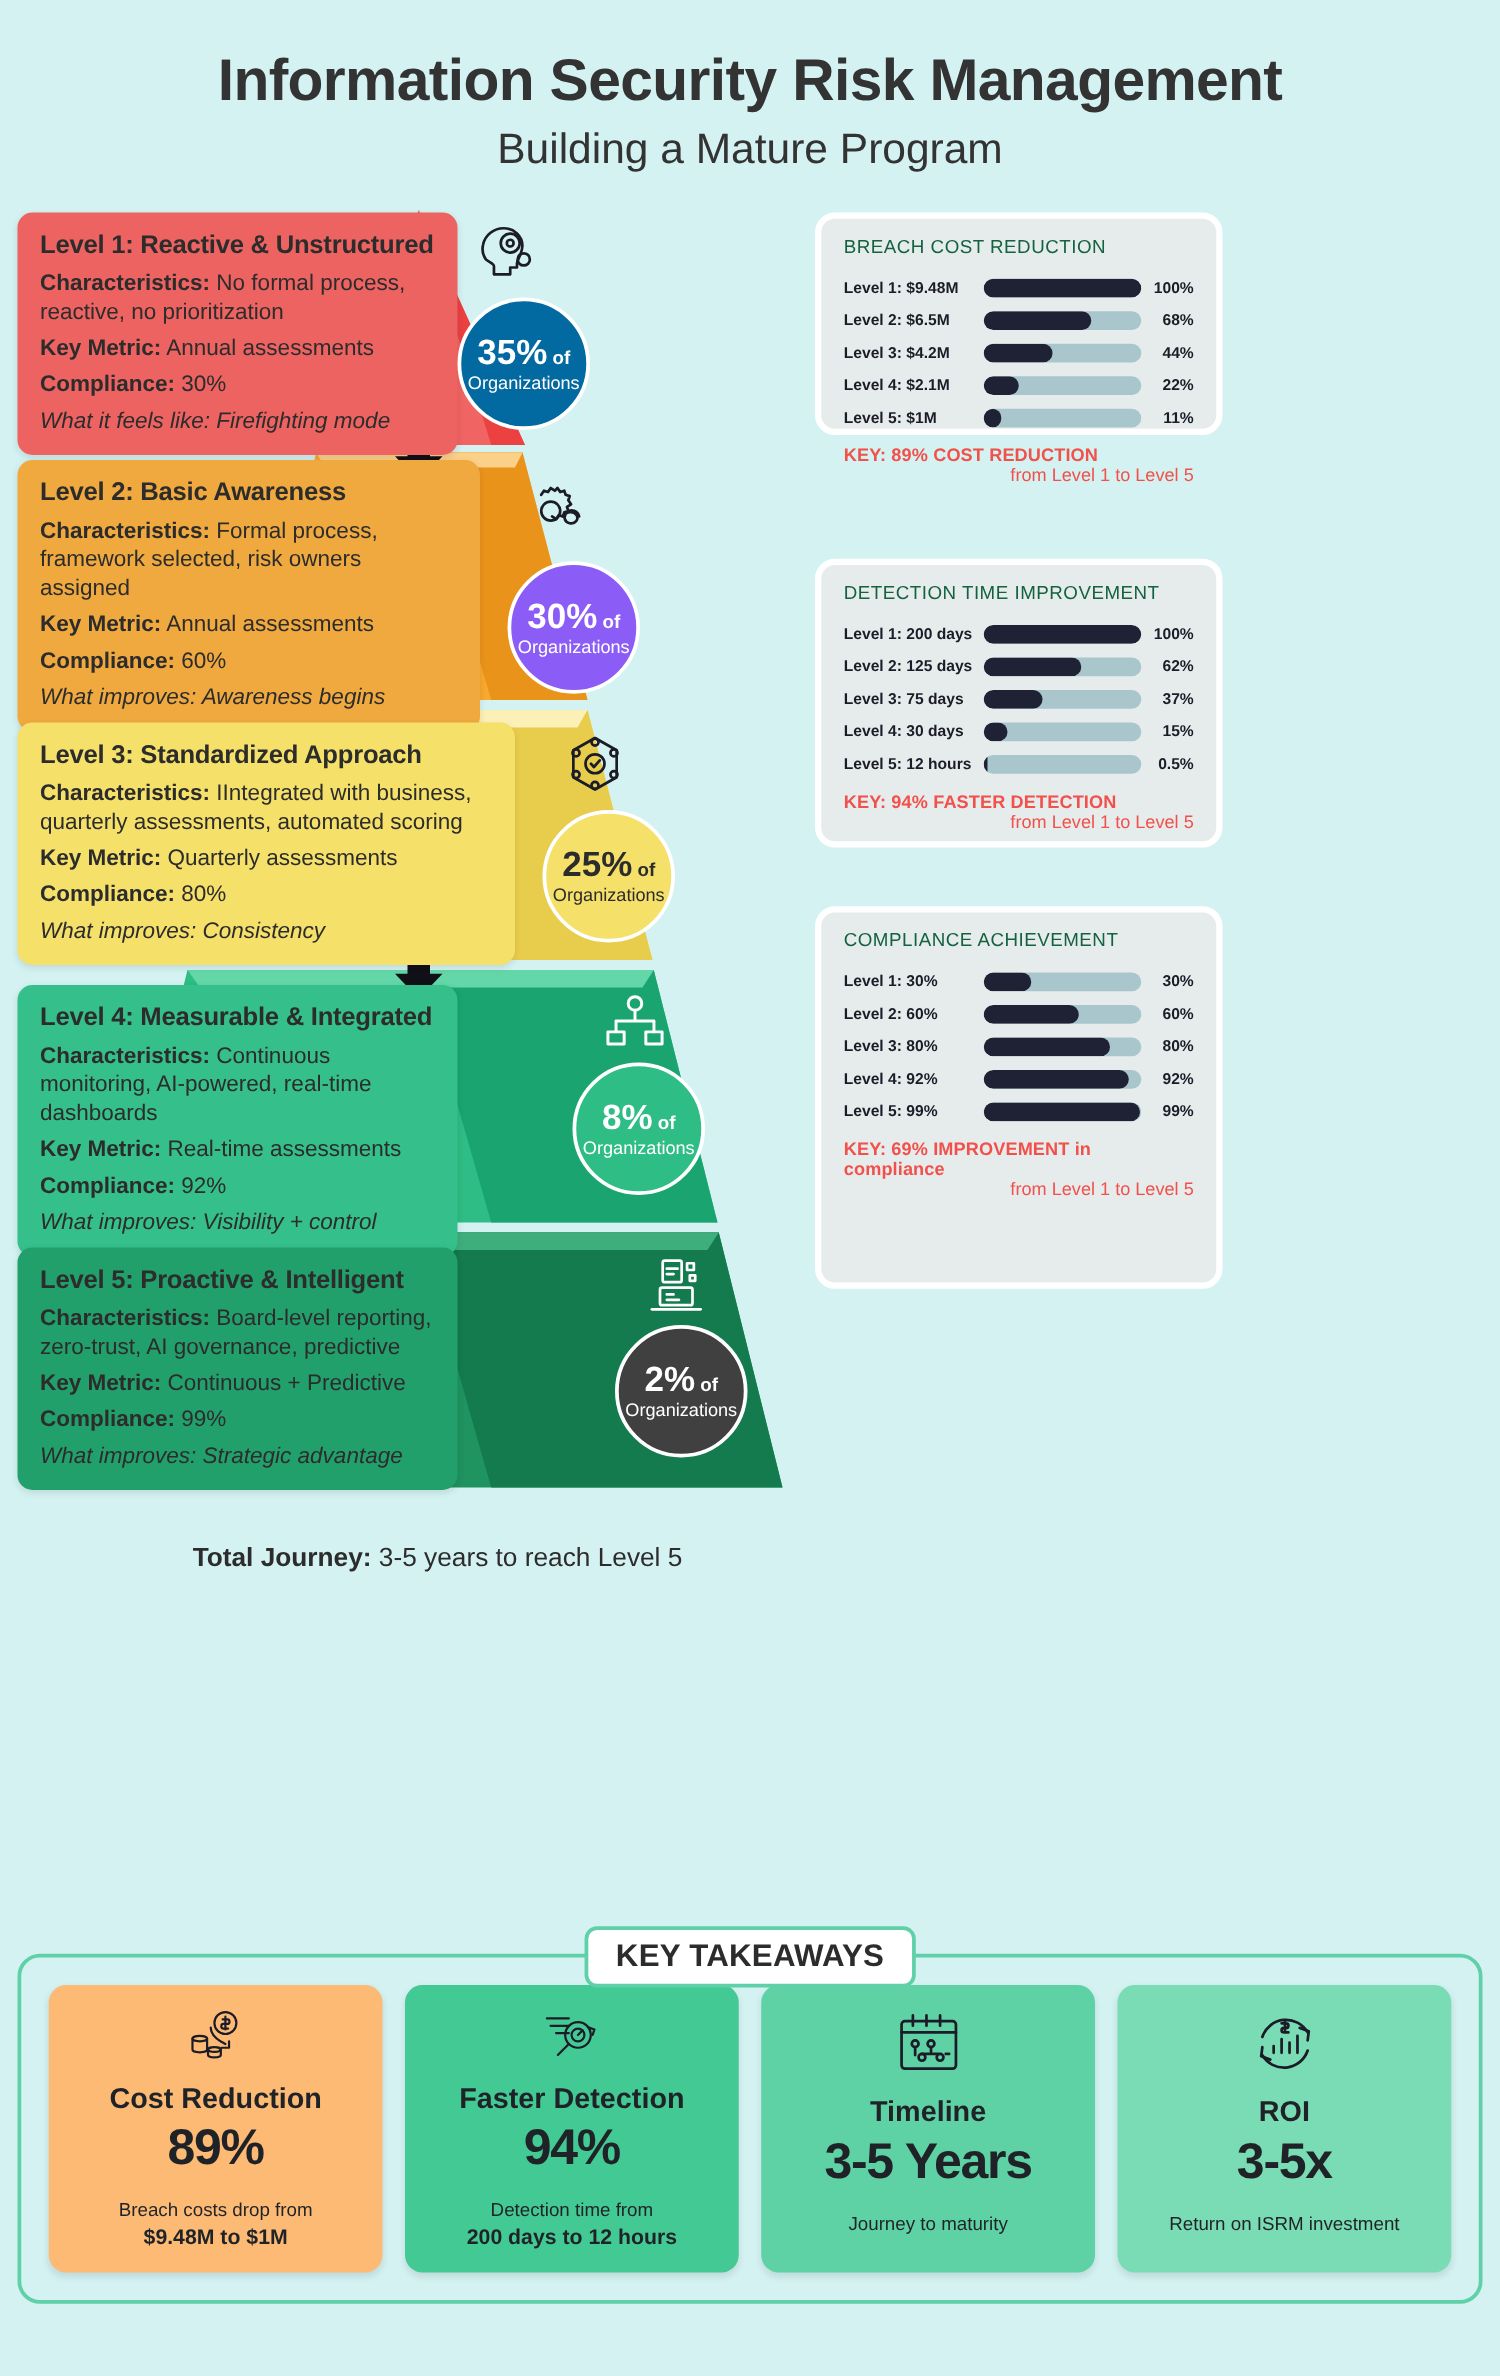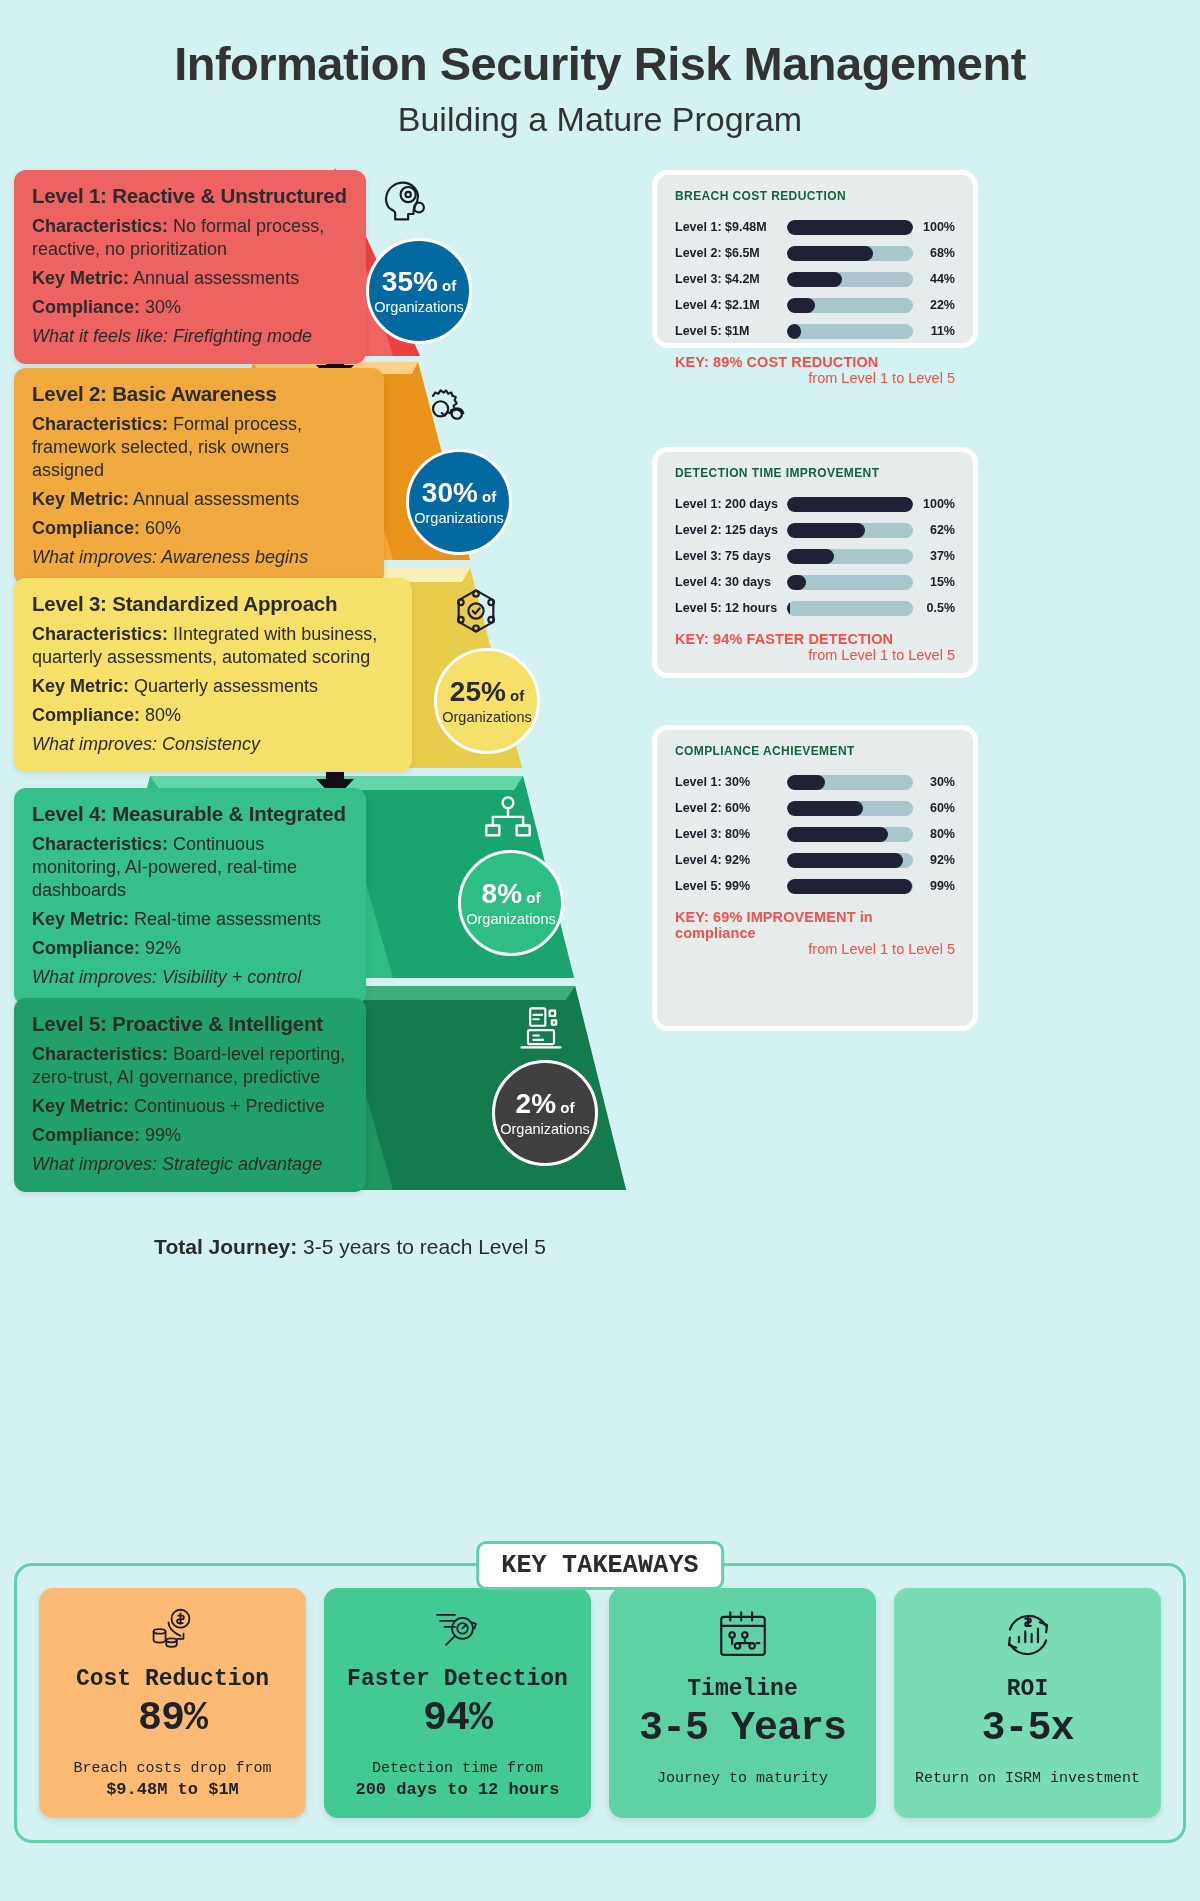--- a/index.html
+++ b/index.html
@@ -61,21 +61,21 @@
     display: flex; flex-direction: column;
     align-items: center; justify-content: center;
     color: #ffffff; text-align: center;
     border: 3px solid #ffffff;
     line-height: 1;
   }
   .badge .pct { font-size: 28px; font-weight: bold; }
   .badge .pct .of { font-size: 15px; font-weight: bold; }
   .badge .orgs { font-size: 14.5px; margin-top: 4px; font-weight: normal; }
   .b1 { background: #0369a1; left: 366px; top: 78px;  width: 106px; height: 106px; }
-  .b2 { background: #0369a1; left: 406px; top: 289px; width: 106px; height: 106px; }
+  .b2 { background: #8b5cf6; left: 406px; top: 289px; width: 106px; height: 106px; }
   .b3 { background: #f5e06a; left: 434px; top: 488px; width: 106px; height: 106px; color:#2c2c2c; border-color:#ffffff;}
   .b3 .pct, .b3 .orgs { color: #2c2c2c; }
   .b4 { background: #2ebd85; left: 458px; top: 690px; width: 106px; height: 106px; }
   .b5 { background: #404040; left: 492px; top: 900px; width: 106px; height: 106px; }
 
   .lvl-icon { position: absolute; width: 52px; height: 52px; }
   .i1 { left: 380px; top: 15px; }
   .i2 { left: 420px; top: 225px; }
   .i3 { left: 450px; top: 425px; }
   .i4 { left: 482px; top: 633px; }
@@ -93,37 +93,37 @@
     background: #e6ecec;
     border: 5px solid #ffffff;
     border-radius: 16px;
     padding: 14px 18px 16px 18px;
   }
   .p1 { left: 652px; top: 170px;  width: 326px; height: 178px; }
   .p2 { left: 652px; top: 447px;  width: 326px; height: 231px; }
   .p3 { left: 652px; top: 725px;  width: 326px; height: 306px; }
 
   .panel-title {
-    font-size: 12px; font-weight: bold; color: #14623f;
+    font-size: 15px; font-weight: normal; color: #14623f;
     letter-spacing: 0.4px; margin-bottom: 11px;
   }
   .bar-row { display: flex; align-items: center; height: 26px; }
   .bar-label { font-size: 12.5px; font-weight: bold; color: #1c1c28; width: 112px; flex: 0 0 112px; }
   .bar-track {
     position: relative; height: 15px; border-radius: 8px;
     background: #a9c6cc; flex: 1 1 auto; overflow: hidden;
   }
   .bar-fill { position: absolute; left: 0; top: 0; height: 100%; background: #1f2235; border-radius: 8px; }
   .bar-val { font-size: 12.5px; font-weight: bold; color: #1c1c28; width: 42px; text-align: right; flex: 0 0 42px; }
   .key-line { margin-top: 10px; }
   .key-main { font-size: 14.5px; font-weight: bold; color: #f2504b; letter-spacing: 0.1px; }
   .key-sub  { font-size: 14.5px; color: #f2504b; text-align: right; }
 
   
-  .kt-wrap { position: absolute; left: 14px; top: 1563px; width: 1172px; height: 322px; font-family: Liberation Mono, monospace; }
+  .kt-wrap { position: absolute; left: 14px; top: 1563px; width: 1172px; height: 322px; }
   .kt-badge {
     position: absolute; left: 50%; top: -22px; transform: translateX(-50%);
     background: #ffffff; border: 3px solid #5fd0a8; border-radius: 10px;
     padding: 7px 22px; font-size: 25px; font-weight: bold; color: #2c2c2c;
     letter-spacing: 0.2px; z-index: 3; white-space: nowrap;
   }
   .kt-box {
     position: absolute; left: 0; top: 0; width: 1172px; height: 280px;
     border: 3px solid #5fd0a8; border-radius: 18px;
     display: flex; gap: 18px; padding: 22px 22px;

